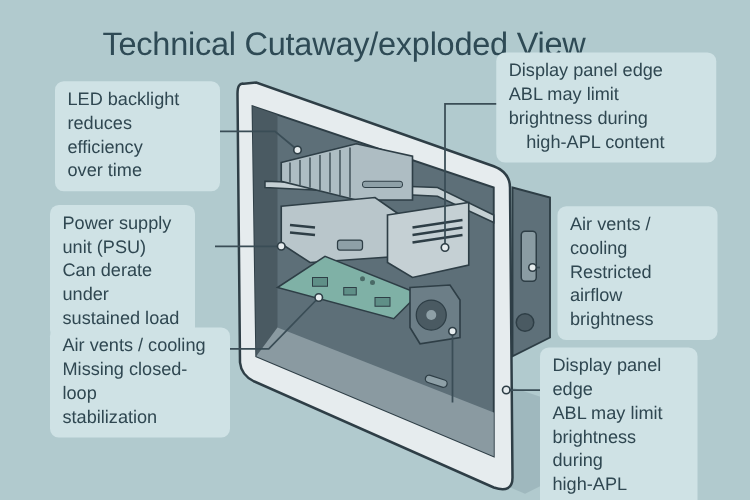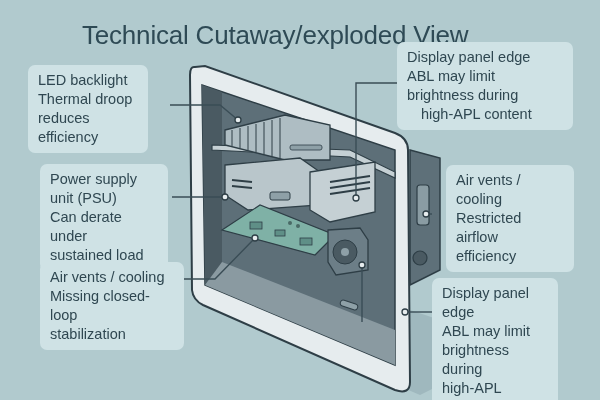--- a/index.html
+++ b/index.html
@@ -93,27 +93,27 @@
     <circle cx="238" cy="120" r="3"></circle>
       <circle cx="225" cy="197" r="3"></circle>
       <circle cx="255" cy="238" r="3"></circle>
     <circle cx="356" cy="198" r="3"></circle>
       <circle cx="426" cy="214" r="3"></circle>
       <circle cx="362" cy="265" r="3"></circle>
       <circle cx="405" cy="312" r="3"></circle>
   </g>
 </svg>
 
-<div class="callout" style="left:28px;top:65px;width:120px;">
+<div class="callout" style="left:44px;top:65px;width:132px;">
   <span class="hd">LED backlight</span>
-  <span class="bd">Thermal droop</span>
   <span class="bd">reduces efficiency</span>
+  <span class="bd">over time</span>
 </div>
 
-<div class="callout" style="left:40px;top:164px;width:128px;">
+<div class="callout" style="left:40px;top:164px;width:116px;">
   <span class="hd">Power supply</span>
   <span class="bd">unit (PSU)</span>
   <span class="bd">Can derate under</span>
   <span class="bd">sustained load</span>
 </div>
 
 <div class="callout" style="left:40px;top:262px;width:144px;">
   <span class="hd">Air vents / cooling</span>
   <span class="bd">Missing closed-loop</span>
   <span class="bd">stabilization</span>
@@ -122,21 +122,21 @@
 <div class="callout" style="left:397px;top:42px;width:176px;">
   <span class="hd">Display panel edge</span>
   <span class="bd">ABL may limit</span>
   <span class="bd">brightness during</span>
   <span class="bd" style="padding-left:14px;">high-APL content</span>
 </div>
 
 <div class="callout" style="left:446px;top:165px;width:128px;">
   <span class="hd">Air vents / cooling</span>
   <span class="bd">Restricted airflow</span>
-  <span class="bd">efficiency</span>
+  <span class="bd">brightness</span>
 </div>
 
 <div class="callout" style="left:432px;top:278px;width:126px;">
   <span class="hd">Display panel</span>
   <span class="bd">edge</span>
   <span class="bd">ABL may limit</span>
   <span class="bd">brightness during</span>
   <span class="bd">high-APL content</span>
 </div>
 

